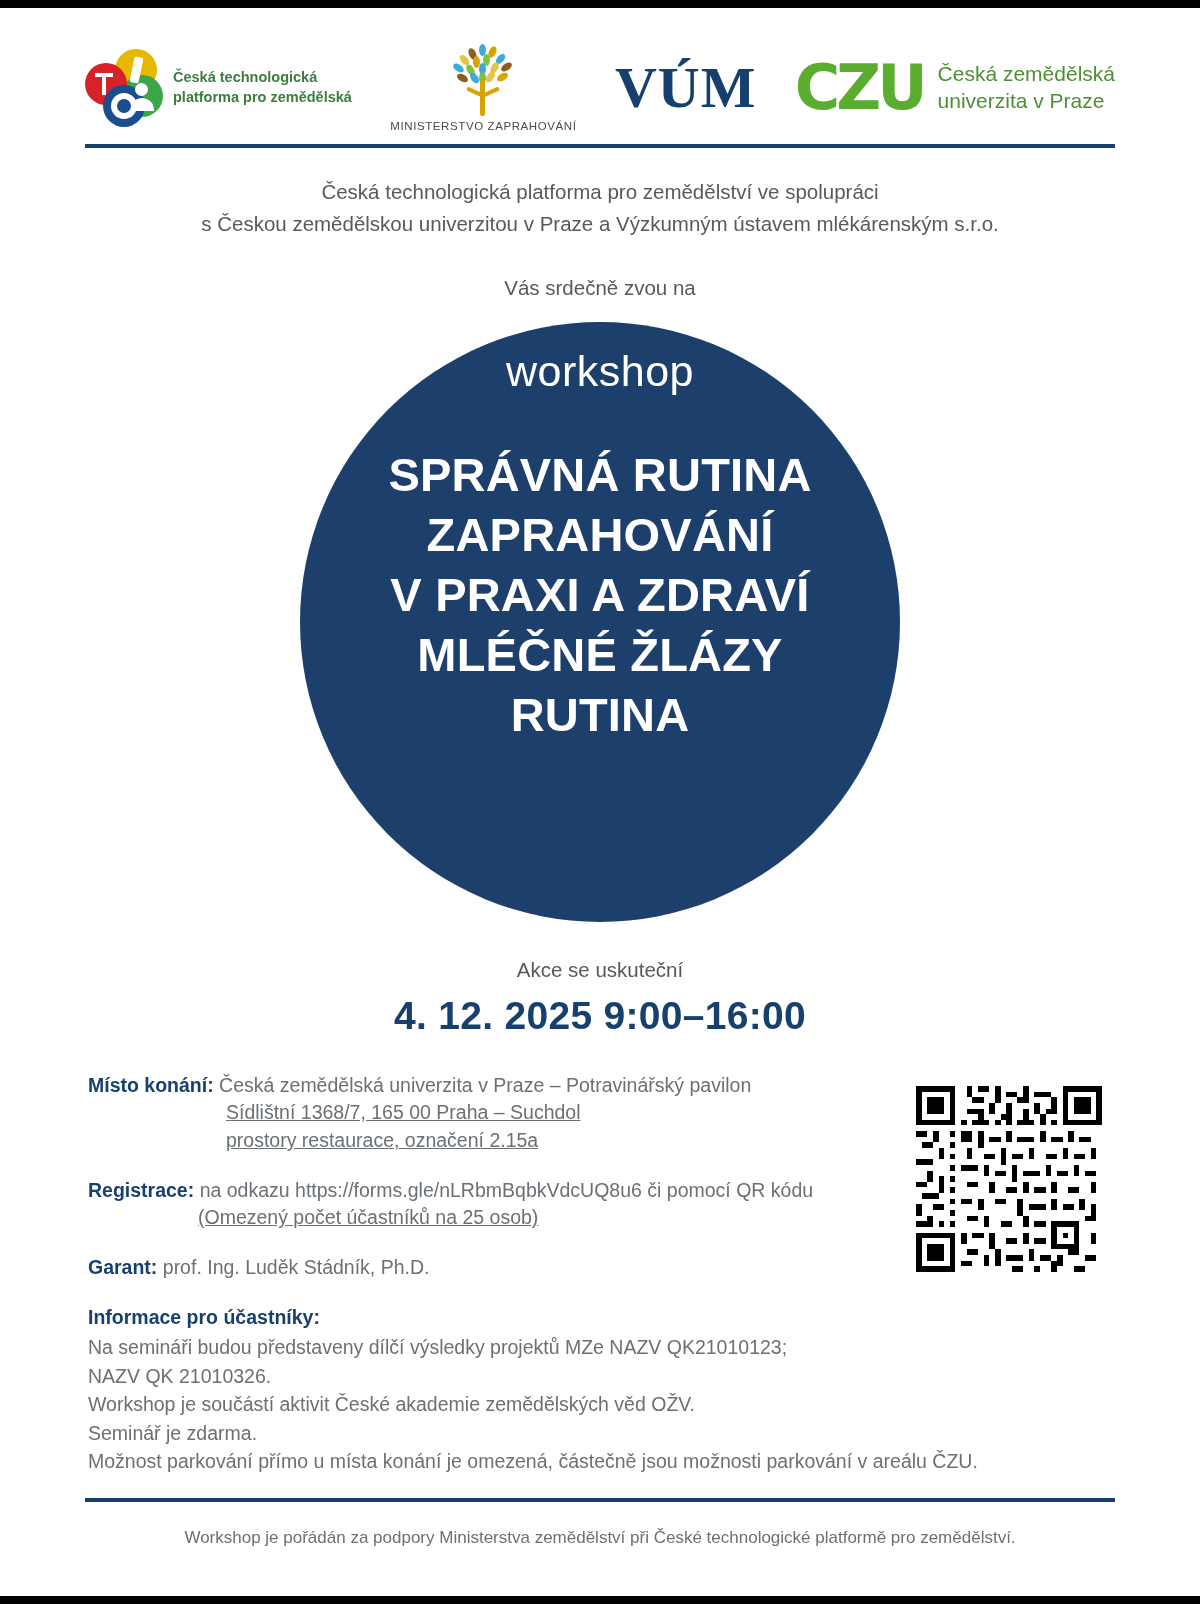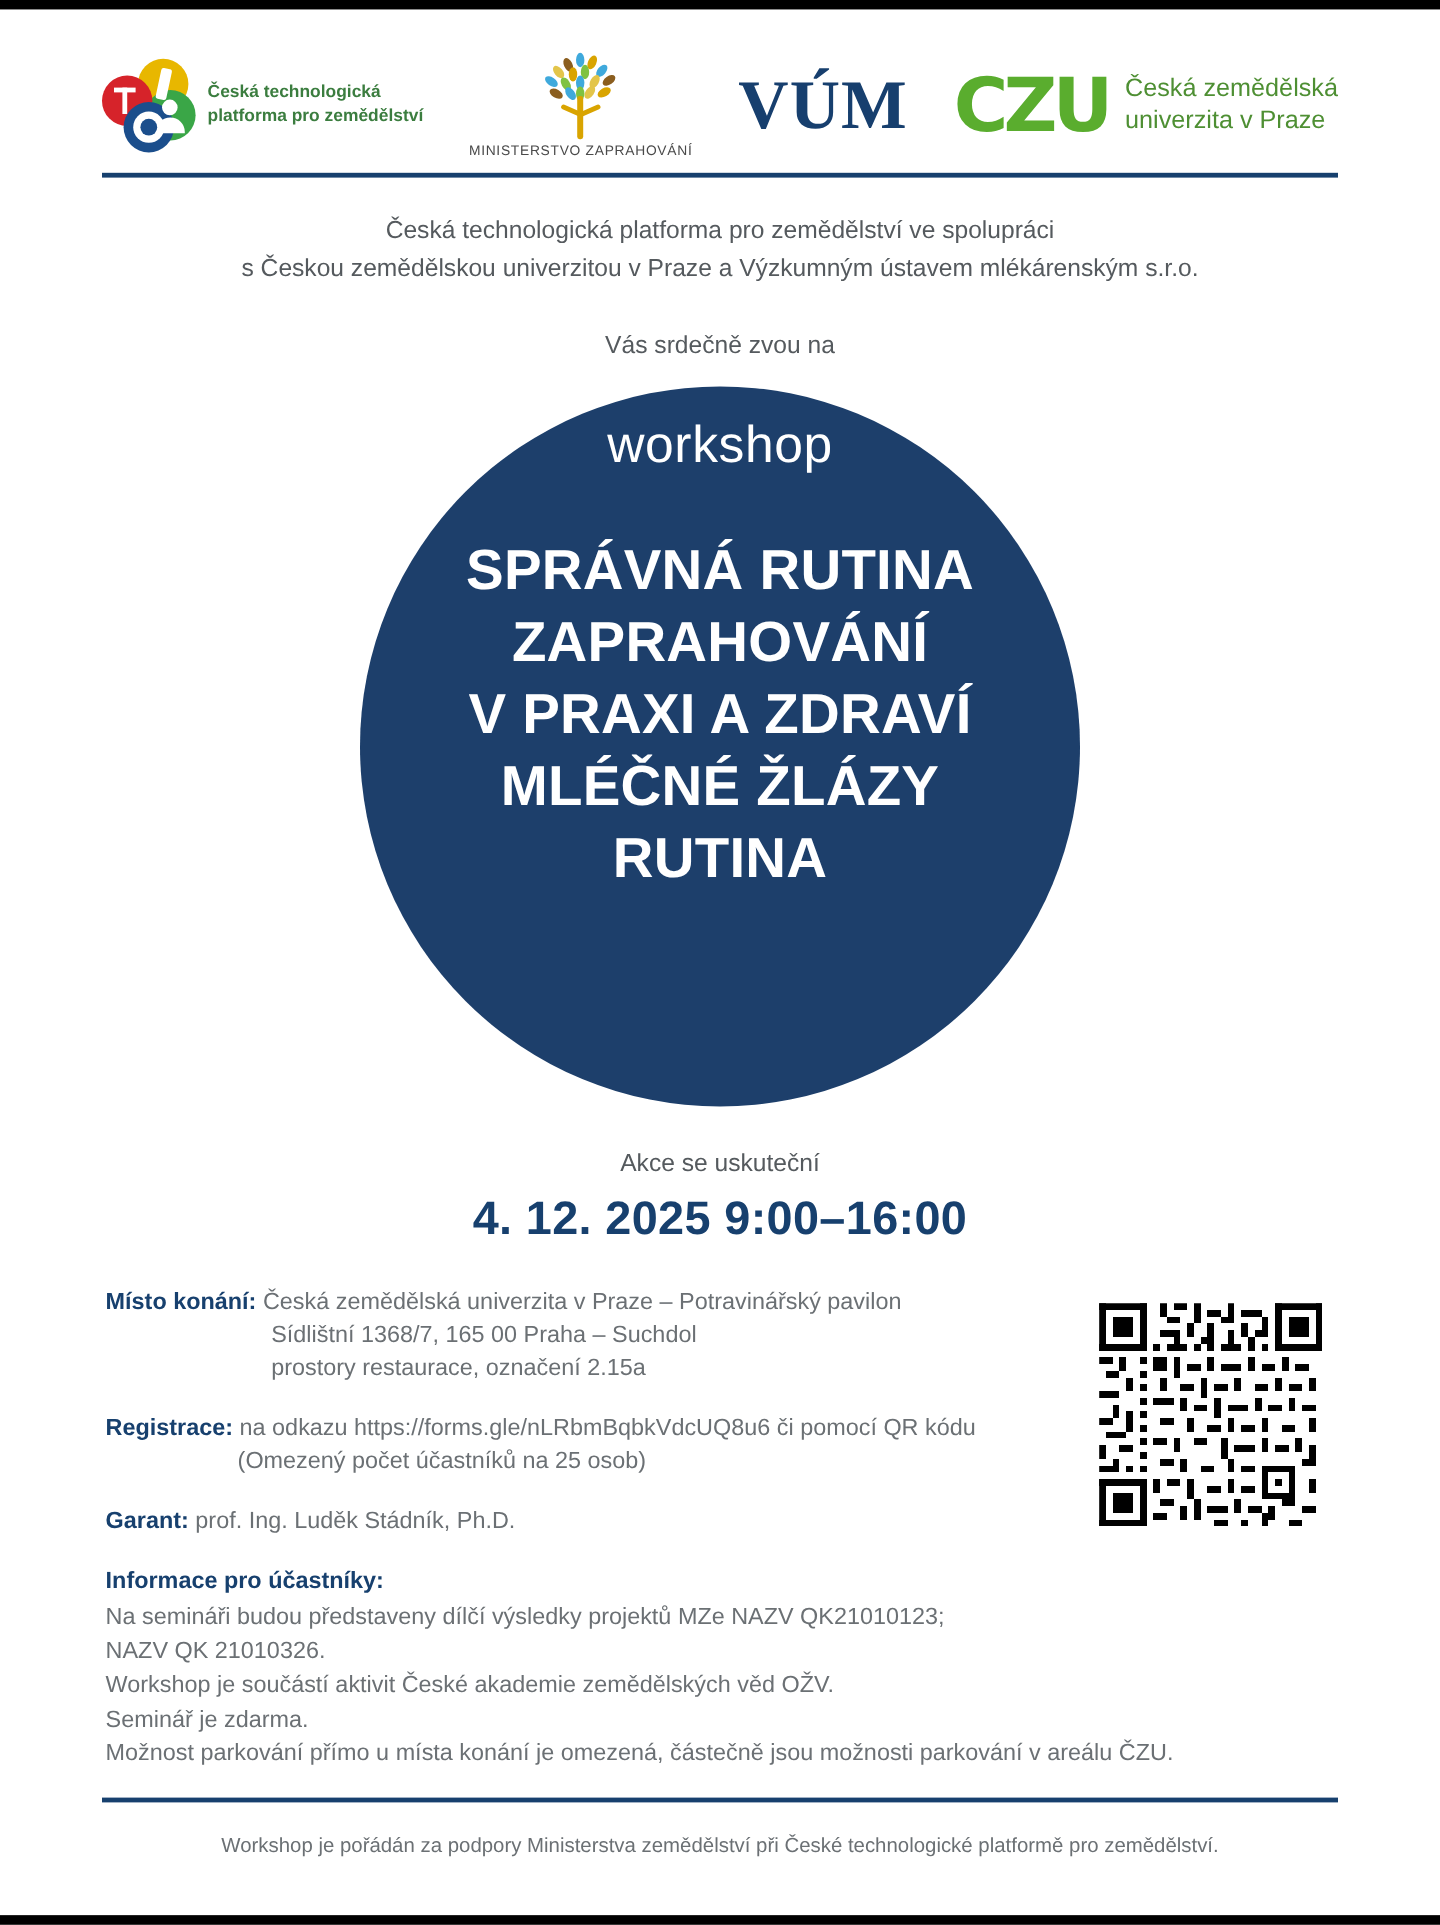--- a/index.html
+++ b/index.html
@@ -9,21 +9,21 @@
     padding: 0;
     background: #000;
   }
   body {
     font-family: "Liberation Sans", sans-serif;
   }
   .page {
     position: relative;
     width: 1200px;
     height: 1604px;
-    background: #a3a3a3;
+    background: #0f766e;
     overflow: hidden;
     margin: 0 auto;
   }
   .top-bar, .bottom-bar {
     position: absolute;
     left: 0;
     width: 1200px;
     height: 8px;
     background: #000000;
   }
@@ -227,21 +227,21 @@
     color: #6b7074;
     font-size: 19.5px;
     line-height: 1.42;
     padding: 0 8px;
   }
   .details b, .details strong {
     color: #17406e;
     font-weight: 700;
   }
   .det-block { margin-bottom: 22px; }
-  .det-indent { padding-left: 138px; }
+  .det-indent { padding-left: 138px; text-decoration: underline; }
   .det-indent.reg { padding-left: 110px; }
 
   .info-head {
     color: #17406e;
     font-weight: 700;
     margin-bottom: 2px;
   }
   .info-body { line-height: 1.46; }
 
   
@@ -288,21 +288,21 @@
           <i class="bar"></i>
             <i class="forktop"></i>
             <i class="fork"></i>
           <i class="head"></i>
             <i class="body"></i>
           <i class="gear-o"></i>
             <i class="gear-i"></i>
         </div>
         <div class="ctpz-text">
           <div>Česká technologická</div>
-          <div>platforma pro zemědělství</div>
+          <div>platforma pro zemědělská</div>
         </div>
       </div>
 
       <div class="mze-block">
         <div class="mze-tree">
           <span class="leaf" style="left:40px;top:0px;background:#3fa9dc;"></span>
           <span class="leaf" style="left:50px;top:2px;background:#d9a400;transform:rotate(25deg);"></span>
           <span class="leaf" style="left:30px;top:4px;background:#8b5e1f;transform:rotate(-25deg);"></span>
           <span class="leaf" style="left:58px;top:9px;background:#3fa9dc;transform:rotate(40deg);"></span>
           <span class="leaf" style="left:22px;top:10px;background:#e3c54a;transform:rotate(-40deg);"></span>

